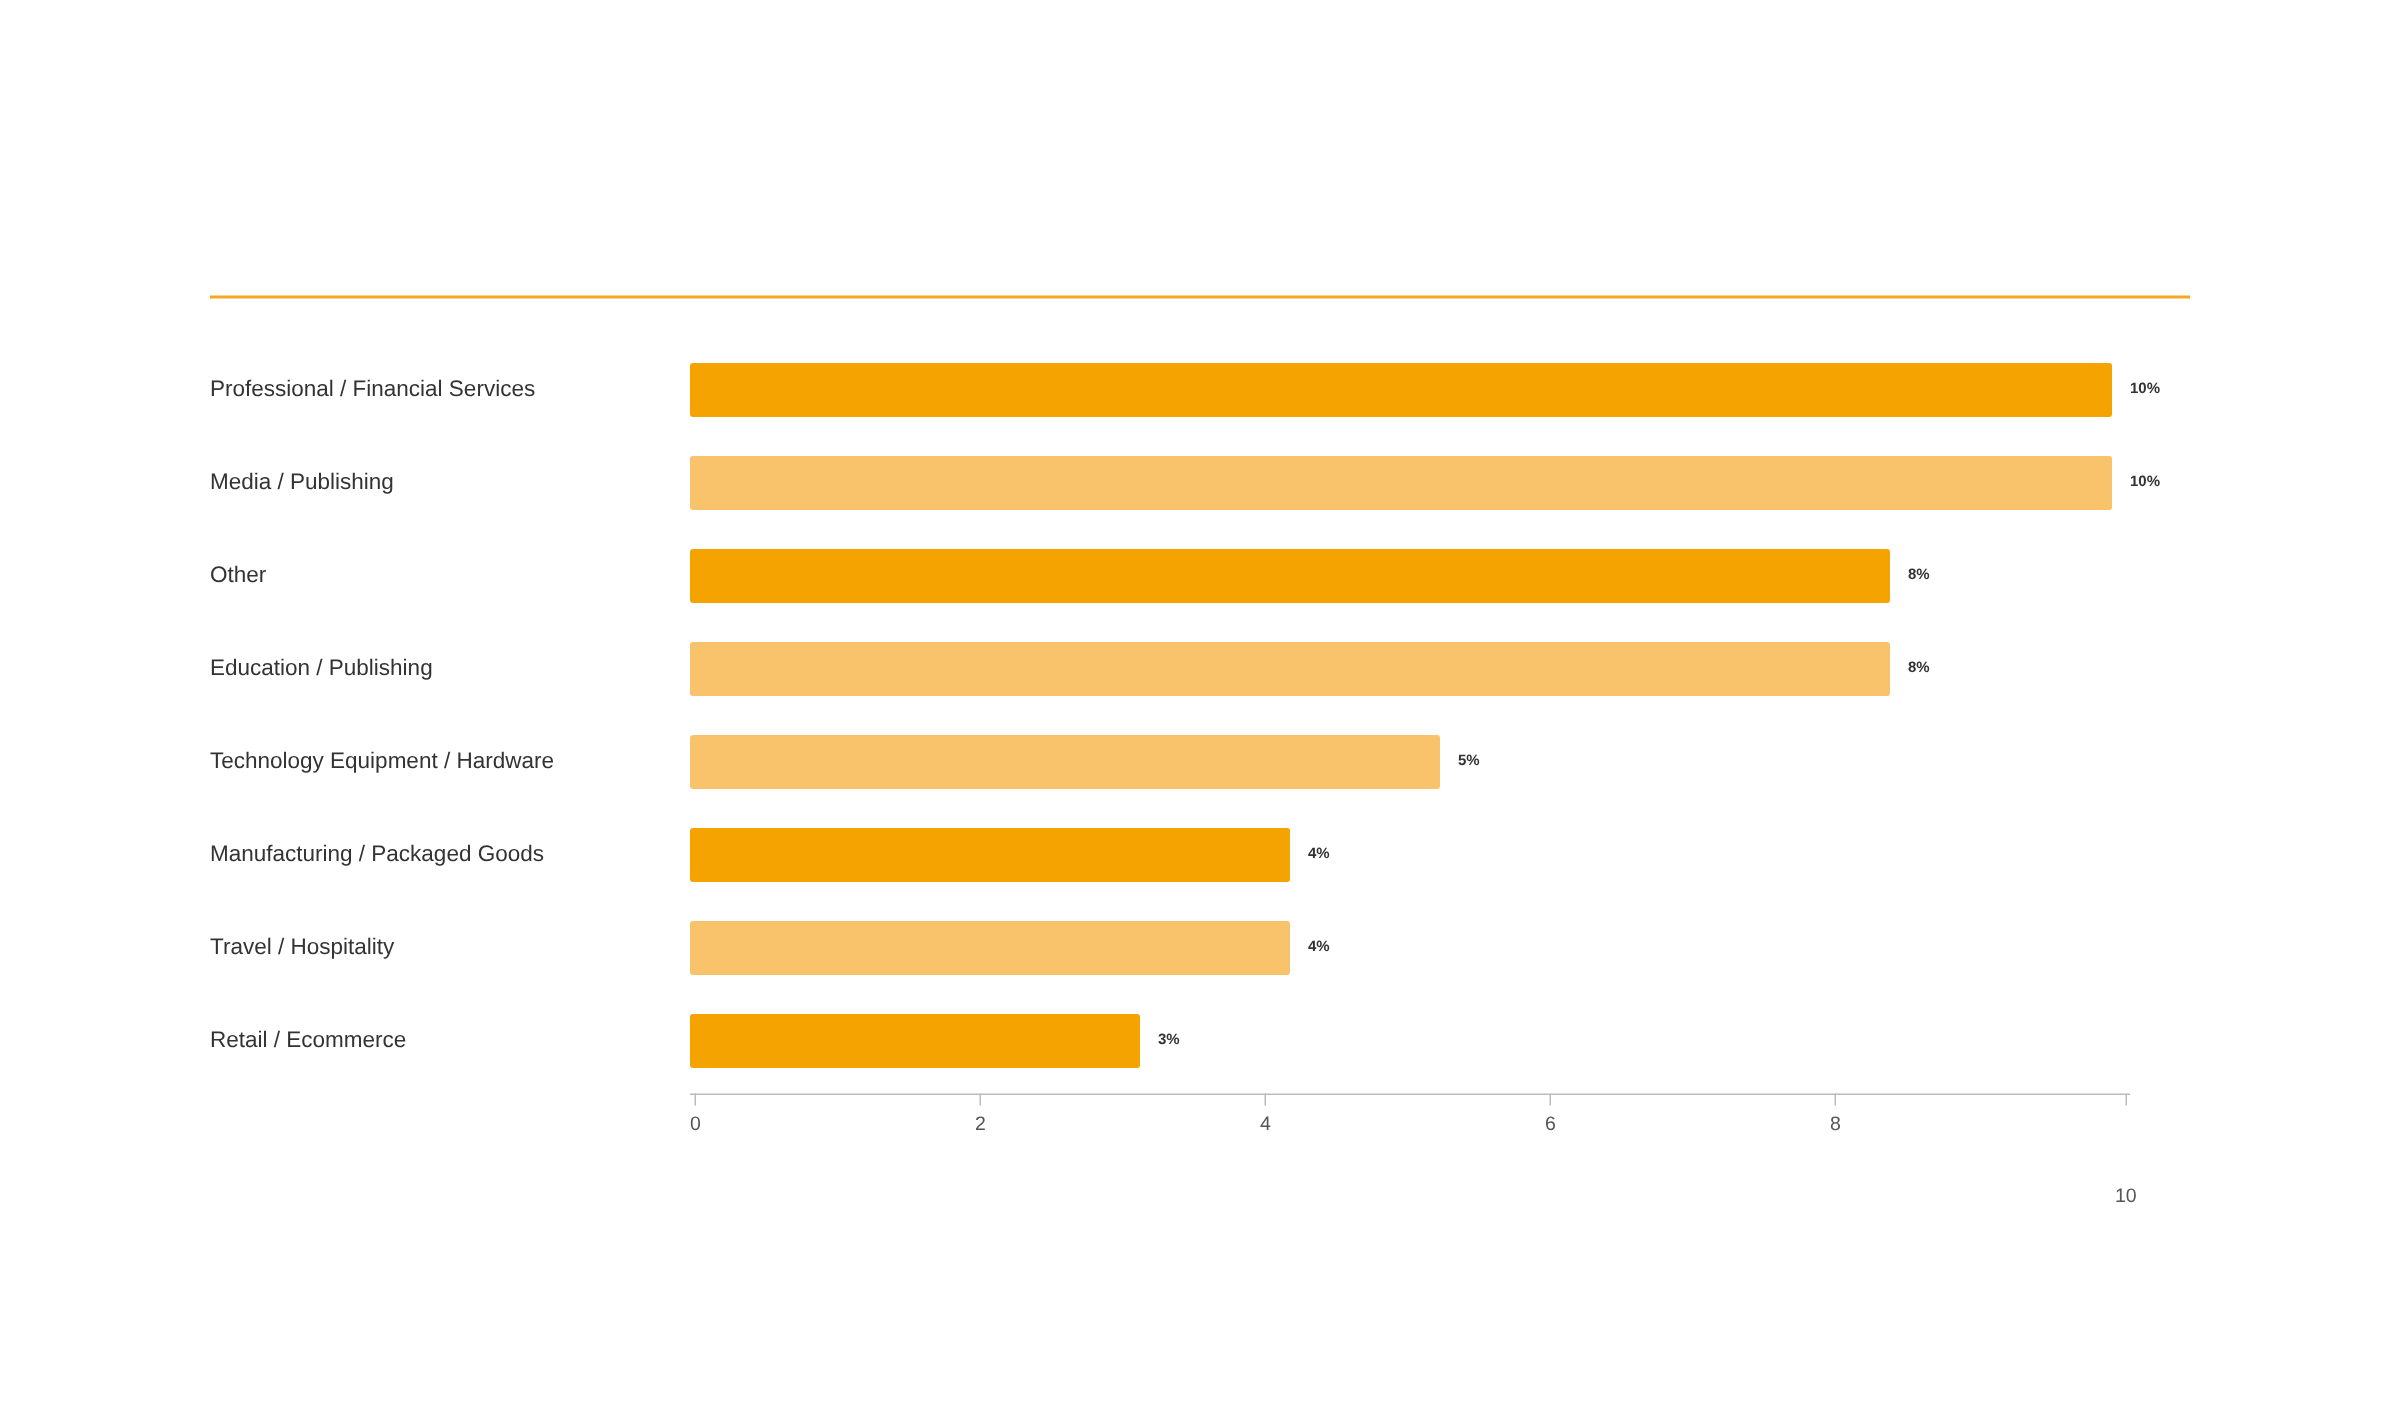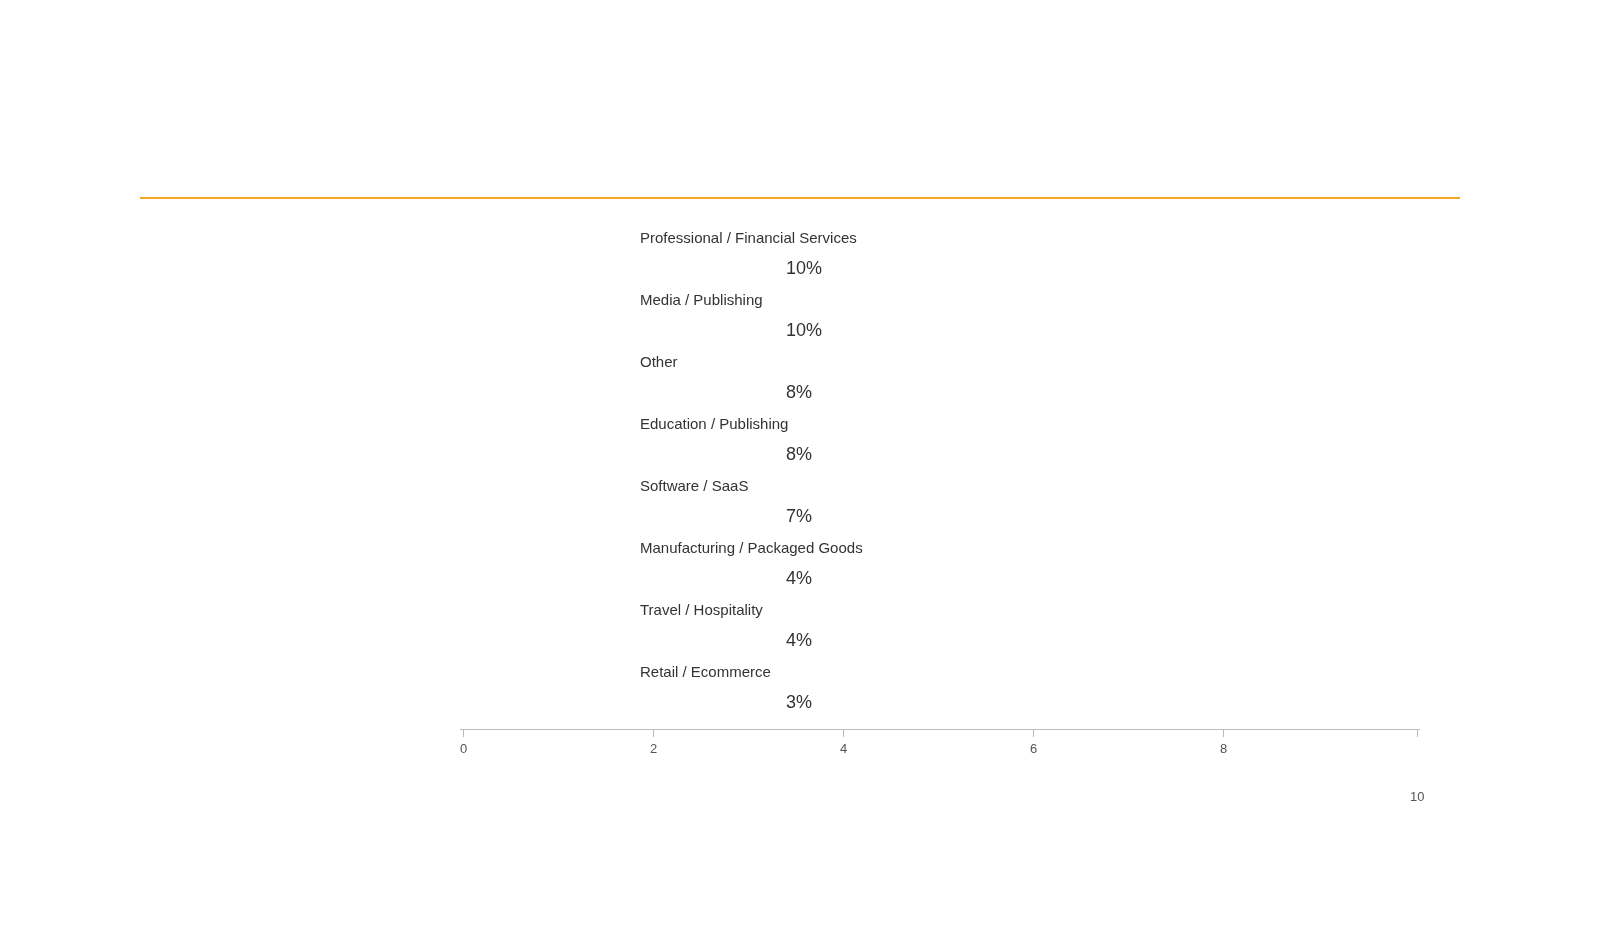--- a/index.html
+++ b/index.html
@@ -36,21 +36,20 @@
     }
     .chart-body {
       display: flex;
       flex-direction: column;
       gap: 0px;
     }
     .bar-row {
       display: flex;
       align-items: center;
       height: 62px;
-      flex-direction: column;
     }
     .bar-label {
       width: 320px;
       min-width: 320px;
       font-size: 15px;
       color: #333;
       text-align: left;
       padding-right: 20px;
     }
     .bar-track {
@@ -58,25 +57,25 @@
       display: flex;
       align-items: center;
       position: relative;
       height: 36px;
     }
     .bar-fill {
       height: 36px;
       border-radius: 2px;
     }
     .bar-value {
-      font-size: 18px;
+      font-size: 10px;
       color: #333;
       margin-left: 12px;
       min-width: 40px;
-      font-weight: 400;
+      font-weight: 700;
     }
     .axis-row {
       display: flex;
       align-items: flex-start;
       margin-top: 4px;
     }
     .axis-spacer {
       width: 320px;
       min-width: 320px;
     }
@@ -144,24 +143,24 @@
         </div>
       </div>
       <div class="bar-row">
         <div class="bar-label">Education / Publishing</div>
         <div class="bar-track">
           <div class="bar-fill color-light-orange" style="width: 80%;"></div>
           <div class="bar-value">8%</div>
         </div>
       </div>
       <div class="bar-row">
-        <div class="bar-label">Software / SaaS</div>
-        <div class="bar-track">
-          <div class="bar-fill color-dark-orange" style="width: 70%;"></div>
-          <div class="bar-value">7%</div>
+        <div class="bar-label">Technology Equipment / Hardware</div>
+        <div class="bar-track">
+          <div class="bar-fill color-light-orange" style="width: 50%;"></div>
+          <div class="bar-value">5%</div>
         </div>
       </div>
       <div class="bar-row">
         <div class="bar-label">Manufacturing / Packaged Goods</div>
         <div class="bar-track">
           <div class="bar-fill color-dark-orange" style="width: 40%;"></div>
           <div class="bar-value">4%</div>
         </div>
       </div>
       <div class="bar-row">

